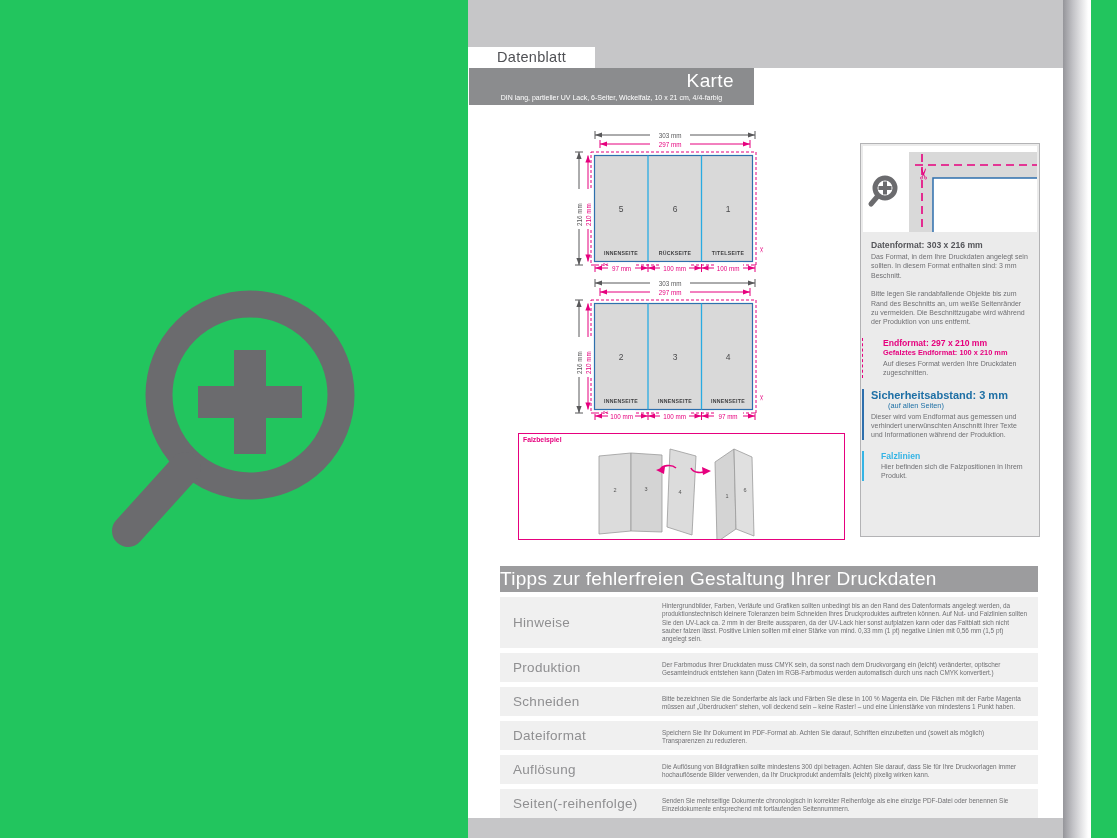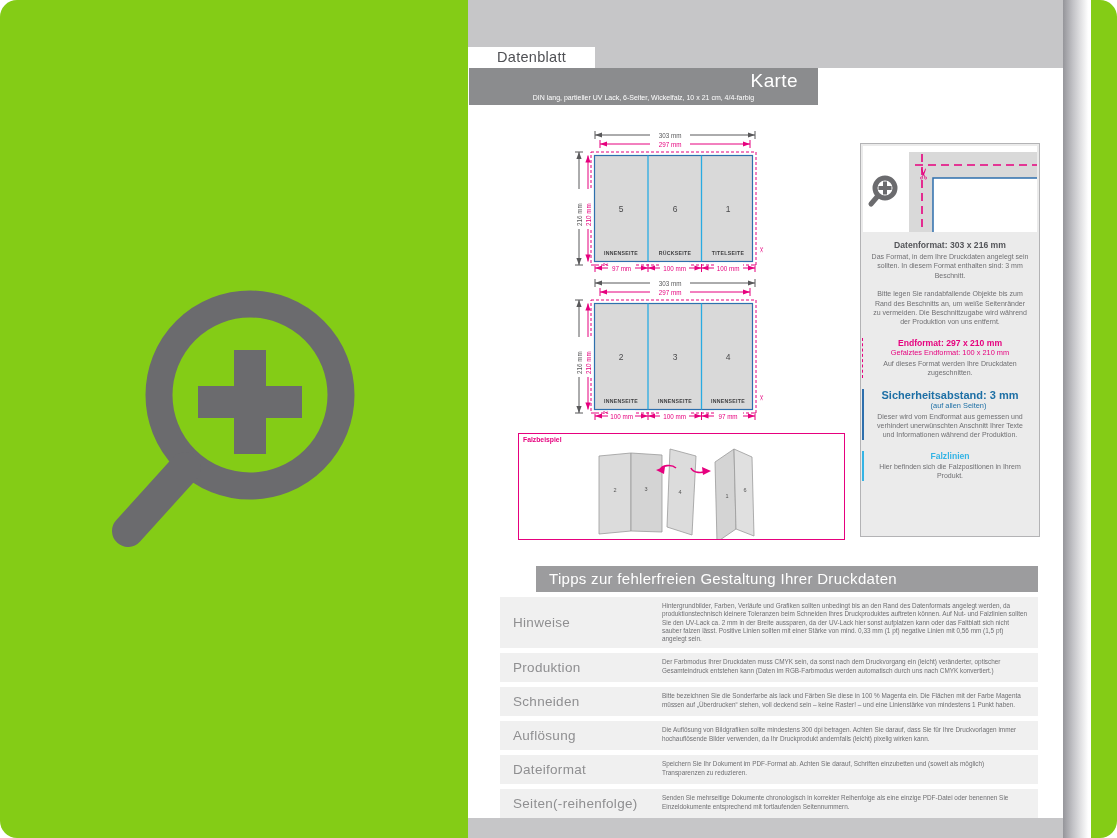--- a/index.html
+++ b/index.html
@@ -1,66 +1,66 @@
 <!DOCTYPE html>
 <html><head>
 <meta charset="utf-8">
 <style>
   * { margin:0; padding:0; box-sizing:border-box; }
   html,body { background:#fff; }
   body { font-family:"Liberation Sans", sans-serif; color:#58585a; }
-  .canvas { position:relative; width:1117px; height:838px; overflow:hidden; background:#84cc16;border-radius:17px; }
+  .canvas { position:relative; width:1117px; height:838px; overflow:hidden; background:#22c55e; }
 
   
   .band-top    { position:absolute; left:468px; top:0;     width:595px; height:68px;  background:#c6c6c8; }
   .band-bottom { position:absolute; left:468px; top:818px; width:595px; height:20px;  background:#c6c6c8; }
   .fold-shadow { position:absolute; left:1063px; top:0; width:28px; height:838px;
                  background:linear-gradient(to right,#95959a 0%,#c2c2c6 35%,#ffffff 90%); }
   .page-body   { position:absolute; left:468px; top:68px; width:595px; height:750px; background:#fff; }
 
   
   .tab { position:absolute; left:468px; top:47px; width:127px; height:21px; background:#fff;
          font-size:14.5px; color:#4f5054; line-height:21px; padding-left:29px; letter-spacing:.3px; }
-  .head-band { position:absolute; left:469px; top:68px; width:349px; height:37px; background:#8b8c8e; }
+  .head-band { position:absolute; left:469px; top:68px; width:285px; height:37px; background:#8b8c8e; }
   .head-title { position:absolute; right:20px; top:2px; color:#fff; font-size:19px; letter-spacing:.4px; }
   .head-sub { position:absolute; bottom:4px; left:0; width:100%; text-align:center; color:#fff; font-size:7px; }
 
   
   .dia { position:absolute; }
   svg text { font-family:"Liberation Sans", sans-serif; }
   .dimtxt { font-size:6.3px; }
   .pagenum { font-size:8.5px; fill:#4a4a4c; }
   .paglab  { font-size:5.2px; font-weight:bold; fill:#3f3f41; letter-spacing:.3px; }
 
   
   .falz-box { position:absolute; left:518px; top:433px; width:327px; height:107px; border:1px solid #e6007e; background:#fff; }
   .falz-label { position:absolute; left:4px; top:2px; color:#e6007e; font-size:6.8px; font-weight:bold; }
 
   
   .info-panel { position:absolute; left:860px; top:143px; width:180px; height:394px;
                 background:#ebebeb; border:1px solid #b3b3b5; }
   .info-img { margin:2px; width:174px; height:86px; background:#fff; }
   .info-text { padding:6px 10px 0 10px; }
-  .sec { margin-bottom:11px;text-align:center; }
+  .sec { margin-bottom:11px; }
   .h-grey { font-size:8.6px; font-weight:bold; color:#55565a; margin-bottom:2px; }
   .h-mag  { font-size:8.6px; font-weight:bold; color:#e6007e; }
-  .s-mag  { font-size:7.4px; color:#e6007e; margin-bottom:2px; }
+  .s-mag  { font-size:7.4px; color:#e6007e; margin-bottom:2px;font-weight:bold; }
   .h-blue { font-size:11px; font-weight:bold; color:#1d6fa5; }
   .s-blue { font-size:7.4px; color:#1d6fa5; margin-bottom:2px;padding-left:17px; }
   .h-cyan { font-size:8.6px; font-weight:bold; color:#35b4e5; margin-bottom:1px; }
   .body-t { font-size:7px; line-height:9.4px; color:#707073; }
-  .bl-dash { border-left:1px dashed #e6007e; padding-left:8px; margin-left:-9px; }
+  .bl-dash { border-left:1px dashed #e6007e; padding-left:20px; margin-left:-9px; }
   .bl-blue { border-left:2px solid #2e6fad; padding-left:7px; margin-left:-9px; }
-  .bl-cyan { border-left:2px solid #35b4e5; padding-left:7px; margin-left:-9px; }
+  .bl-cyan { border-left:2px solid #35b4e5; padding-left:17px; margin-left:-9px; }
 
   
   .tips { position:absolute; left:500px; top:566px; width:538px; }
-  .tips-head { height:26px; background:#9c9c9e; color:#fff; font-size:15px; line-height:26px;
-               padding-left:13px; letter-spacing:.3px; font-weight:normal;margin-left:36px; }
-  .tip-row { display:flex; background:#f0f0f0; margin-top:5px; align-items:flex-start; }
+  .tips-head { height:26px; background:#9c9c9e; color:#fff; font-size:19px; line-height:26px;
+               letter-spacing:.3px; font-weight:normal; }
+  .tip-row { display:flex; background:#f0f0f0; margin-top:5px; align-items:flex-end; }
   .tip-label { width:162px; flex:0 0 162px; padding:7px 4px 7px 13px; font-size:13.5px; color:#8f8f91;
                letter-spacing:.3px; align-self:center; }
   .tip-text { flex:1; padding:5px 10px 5px 0; font-size:6.4px; line-height:8.3px; color:#6f6f72; }
 
   
   .zoom-big { position:absolute; left:95px; top:265px; }
 </style>
 </head>
 <body>
 
@@ -305,26 +305,26 @@
     </div>
     <div class="tip-row">
       <div class="tip-label">Produktion</div>
       <div class="tip-text">Der Farbmodus Ihrer Druckdaten muss CMYK sein, da sonst nach dem Druckvorgang ein (leicht) veränderter, optischer Gesamteindruck entstehen kann (Daten im RGB-Farbmodus werden automatisch durch uns nach CMYK konvertiert.)</div>
     </div>
     <div class="tip-row">
       <div class="tip-label">Schneiden</div>
       <div class="tip-text">Bitte bezeichnen Sie die Sonderfarbe als lack und Färben Sie diese in 100 % Magenta ein. Die Flächen mit der Farbe Magenta müssen auf „Überdrucken“ stehen, voll deckend sein – keine Raster! – und eine Linienstärke von mindestens 1 Punkt haben.</div>
     </div>
     <div class="tip-row">
+      <div class="tip-label">Dateiformat</div>
+      <div class="tip-text">Speichern Sie Ihr Dokument im PDF-Format ab. Achten Sie darauf, Schriften einzubetten und (soweit als möglich) Transparenzen zu reduzieren.</div>
+    </div>
+    <div class="tip-row">
       <div class="tip-label">Auflösung</div>
       <div class="tip-text">Die Auflösung von Bildgrafiken sollte mindestens 300 dpi betragen. Achten Sie darauf, dass Sie für Ihre Druckvorlagen immer hochauflösende Bilder verwenden, da Ihr Druckprodukt andernfalls (leicht) pixelig wirken kann.</div>
     </div>
     <div class="tip-row">
-      <div class="tip-label">Dateiformat</div>
-      <div class="tip-text">Speichern Sie Ihr Dokument im PDF-Format ab. Achten Sie darauf, Schriften einzubetten und (soweit als möglich) Transparenzen zu reduzieren.</div>
-    </div>
-    <div class="tip-row">
       <div class="tip-label">Seiten(-reihenfolge)</div>
       <div class="tip-text">Senden Sie mehrseitige Dokumente chronologisch in korrekter Reihenfolge als eine einzige PDF-Datei oder benennen Sie Einzeldokumente entsprechend mit fortlaufenden Seitennummern.</div>
     </div>
   </div>
 
 </div>
 
 </body></html>

